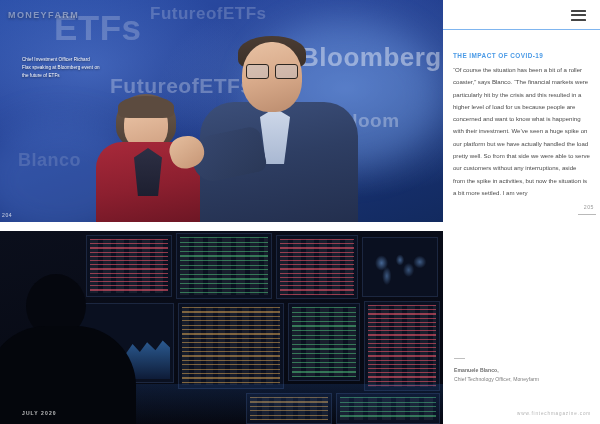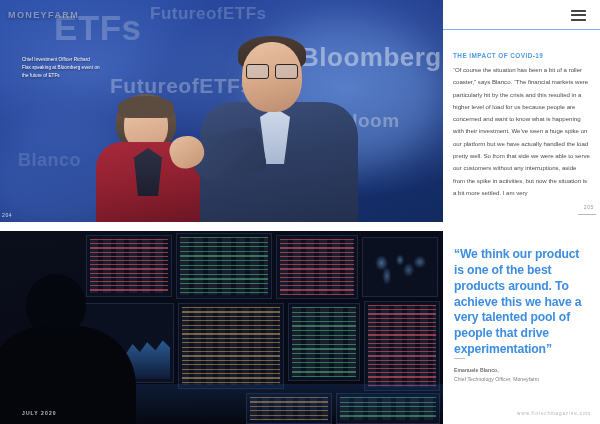--- a/index.html
+++ b/index.html
@@ -469,21 +469,20 @@
     </div>
 
     <div class="body-area">
       <div class="kicker">THE IMPACT OF COVID-19</div>
       <div class="body-copy">“Of course the situation has been a bit of a roller coaster,” says Blanco. “The financial markets were particularly hit by the crisis and this resulted in a higher level of load for us because people are concerned and want to know what is happening with their investment. We’ve seen a huge spike on our platform but we have actually handled the load pretty well. So from that side we were able to serve our customers without any interruptions, aside from the spike in activities, but now the situation is a bit more settled. I am very</div>
     </div>
 
     <div class="folio-right">205</div>
     <div class="folio-rule"></div>
 
-    <div class="pull-quote">“We think our product is one of the best products around. To achieve this we have a very talented pool of people that drive experimentation”</div>
     <div class="quote-rule"></div>
 
     <div class="attribution">
       <div class="name">Emanuele Blanco,</div>
       <div>Chief Technology Officer, Moneyfarm</div>
     </div>
 
     <div class="site-url">www.fintechmagazine.com</div>
   </div>
 

